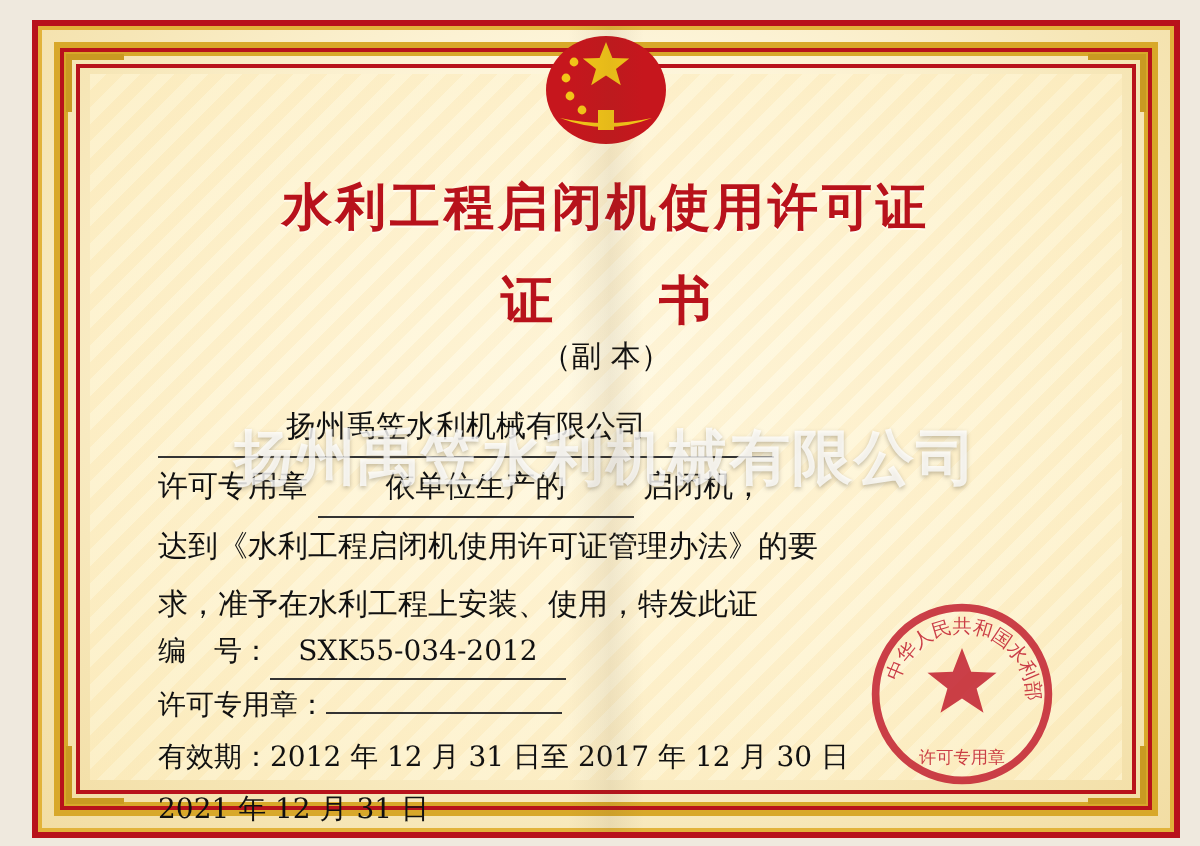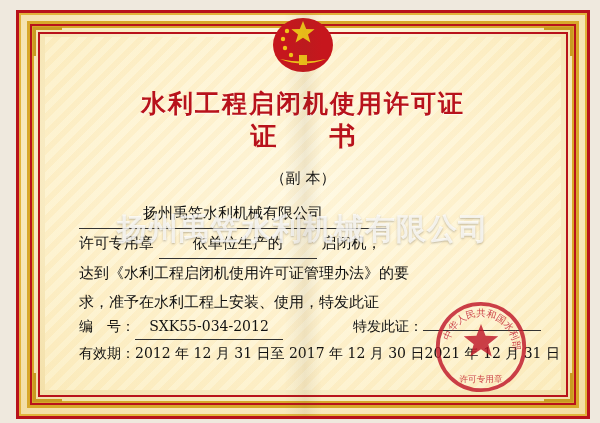--- a/index.html
+++ b/index.html
@@ -50,21 +50,21 @@
     position:absolute;left:0;right:0;top:0;bottom:0;z-index:5;
   }
   .title{
     position:absolute;top:74px;left:0;right:0;text-align:center;
     font-size:25px;font-weight:bold;color:#b8121b;
     letter-spacing:2px;
     font-family:"DejaVu Serif","Liberation Serif",serif;
     text-shadow:0 1px 0 rgba(255,255,255,.6);
   }
   .subtitle{
-    position:absolute;top:106px;left:0;right:0;text-align:center;
+    position:absolute;top:120px;left:0;right:0;text-align:center;
     font-size:26px;font-weight:bold;color:#b8121b;
     letter-spacing:22px;text-indent:22px;
     font-family:"DejaVu Serif","Liberation Serif",serif;
   }
   .copy-mark{
     position:absolute;top:156px;left:0;right:0;text-align:center;
     font-size:15px;color:#111;
     font-family:"DejaVu Serif","Liberation Serif",serif;
   }
   .body-text{
@@ -75,21 +75,21 @@
   .line{white-space:nowrap;}
   .u{
     display:inline-block;border-bottom:1px solid #333;
     padding:0 4px;min-width:10px;text-align:center;
   }
   .footer{
     position:absolute;left:60px;right:46px;top:300px;
     color:#111;font-size:14px;line-height:26px;
     font-family:"DejaVu Serif","Liberation Serif",serif;
   }
-  .row{display:flex;justify-content:space-between;align-items:baseline;}
+  .row{display:flex;justify-content:space-between;align-items:baseline;flex-direction:column;}
   .f-left{white-space:nowrap;}
   .f-right{white-space:nowrap;}
   
   .stamp{
     position:absolute;right:58px;top:286px;width:96px;height:96px;z-index:7;
     opacity:.82;
   }
   
   .watermark{
     position:absolute;left:0;right:0;top:196px;text-align:center;
@@ -153,21 +153,21 @@
         <div class="line">达到《水利工程启闭机使用许可证管理办法》的要</div>
         <div class="line">求，准予在水利工程上安装、使用，特发此证</div>
       </div>
 
       <div class="footer">
         <div class="row">
           <span class="f-left">
             <span>编　号：</span><span class="u" style="min-width:140px">SXK55-034-2012</span>
           </span>
           <span class="f-right">
-            <span>特发此证：</span><span class="u" style="min-width:110px"></span>
+            <span>许可专用章：</span><span class="u" style="min-width:110px"></span>
           </span>
         </div>
         <div class="row">
           <span class="f-left">
             <span>有效期：</span><span>2012 年 12 月 31 日至 2017 年 12 月 30 日</span>
           </span>
           <span class="f-right">2021 年 12 月 31 日</span>
         </div>
       </div>
     </div>

